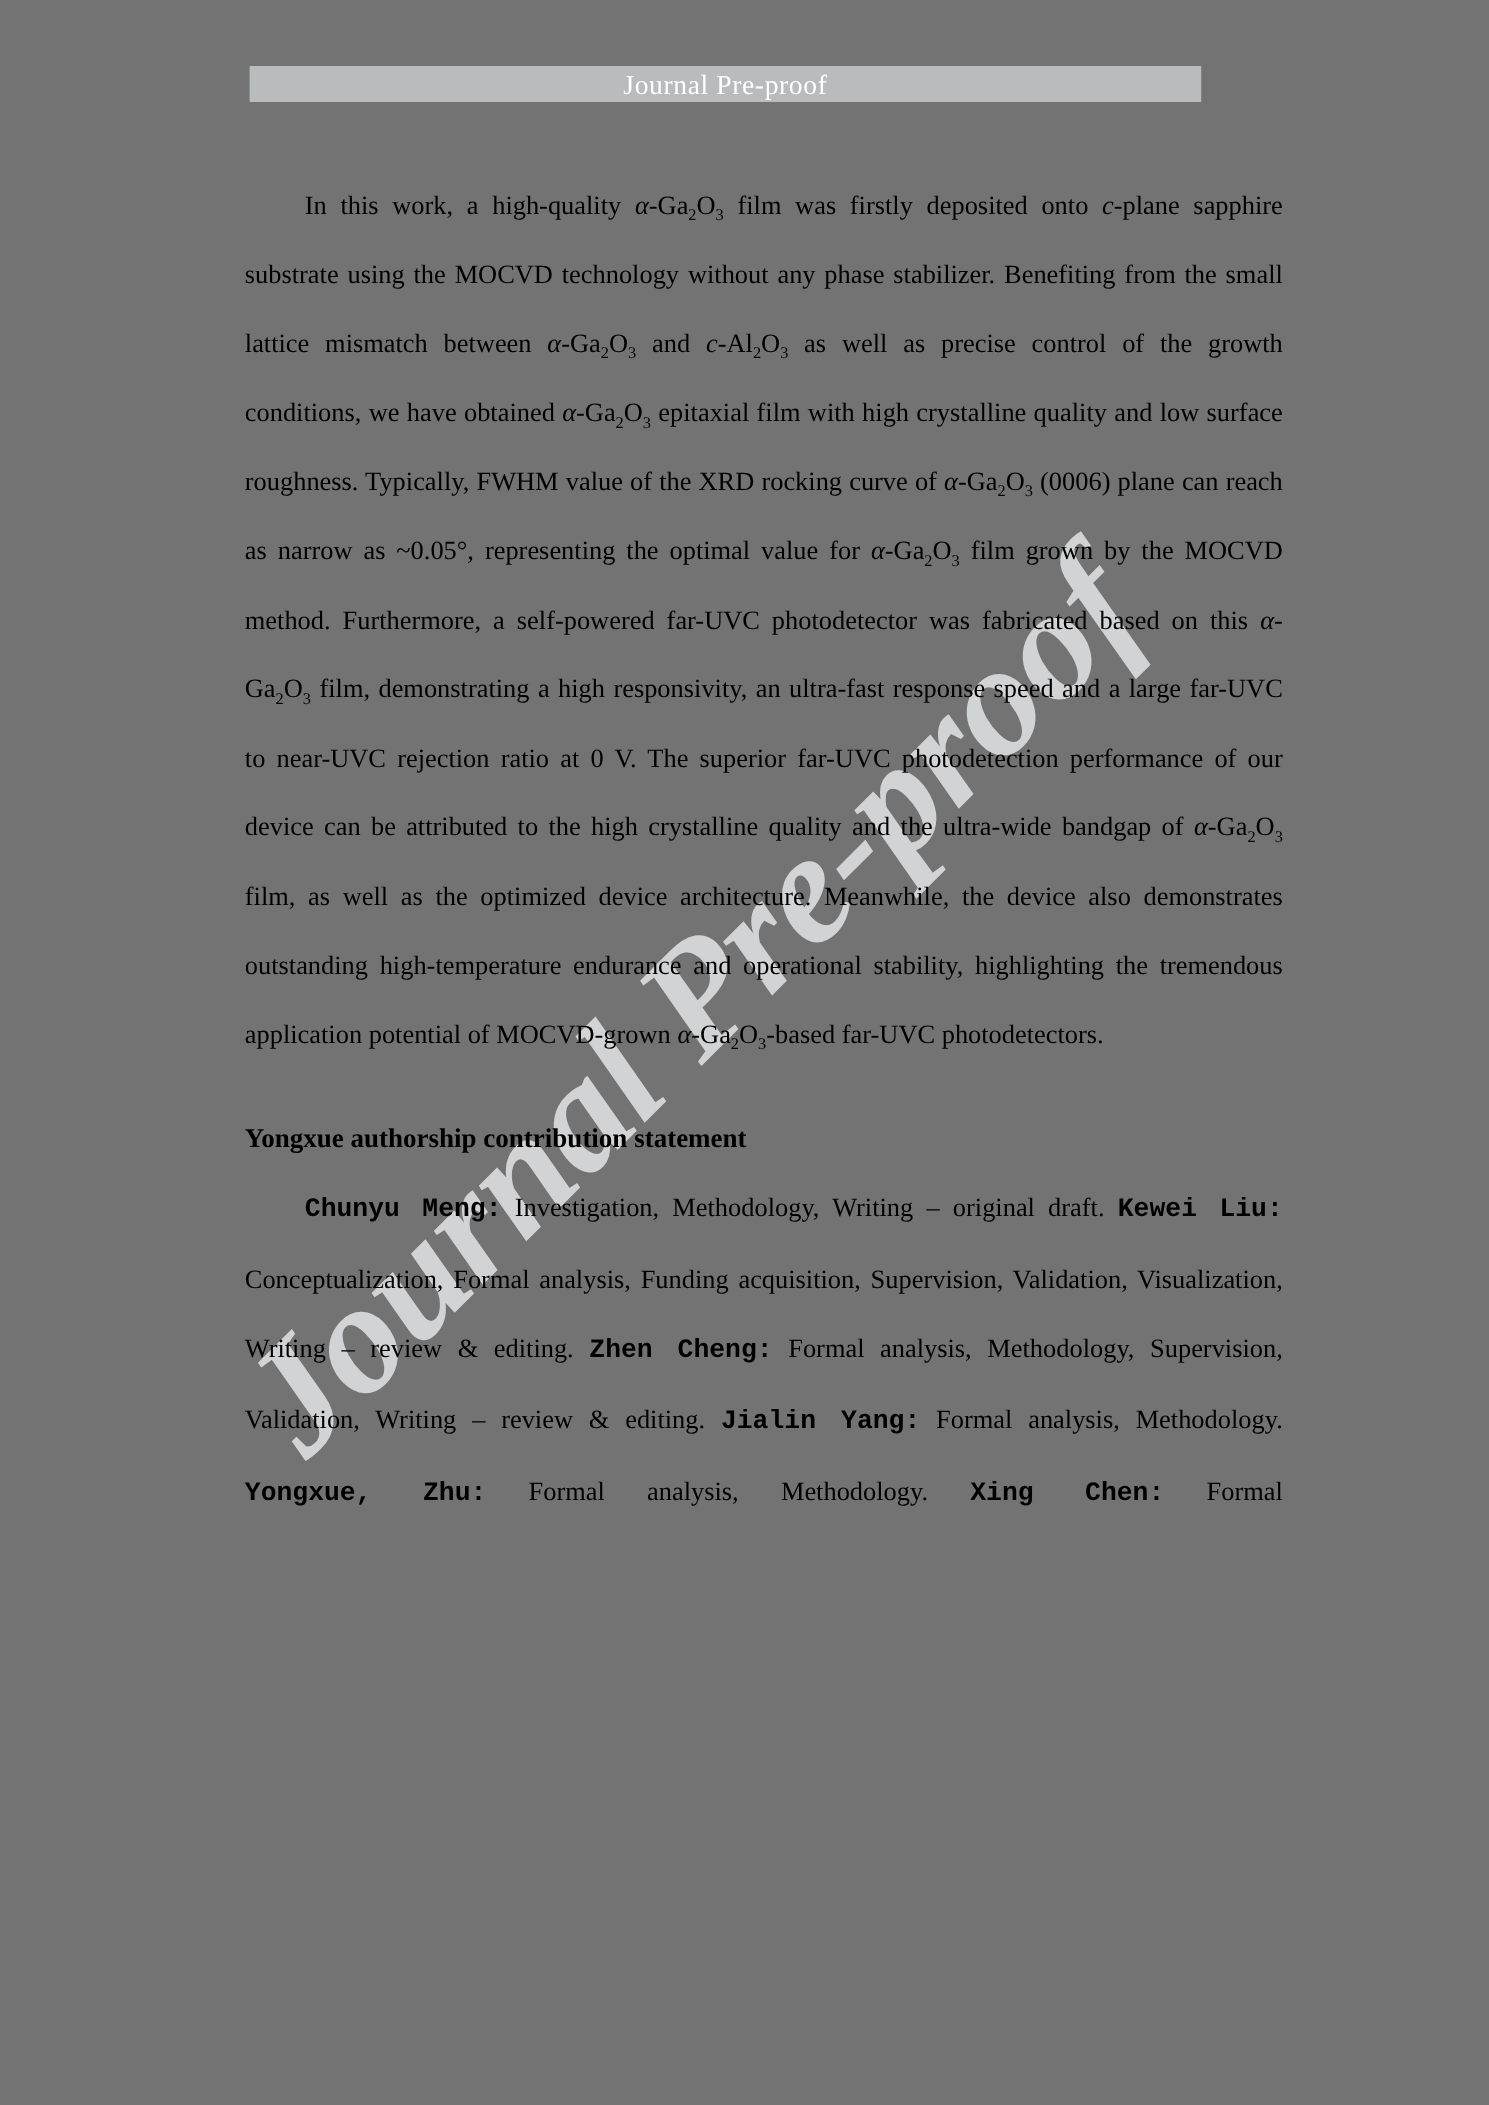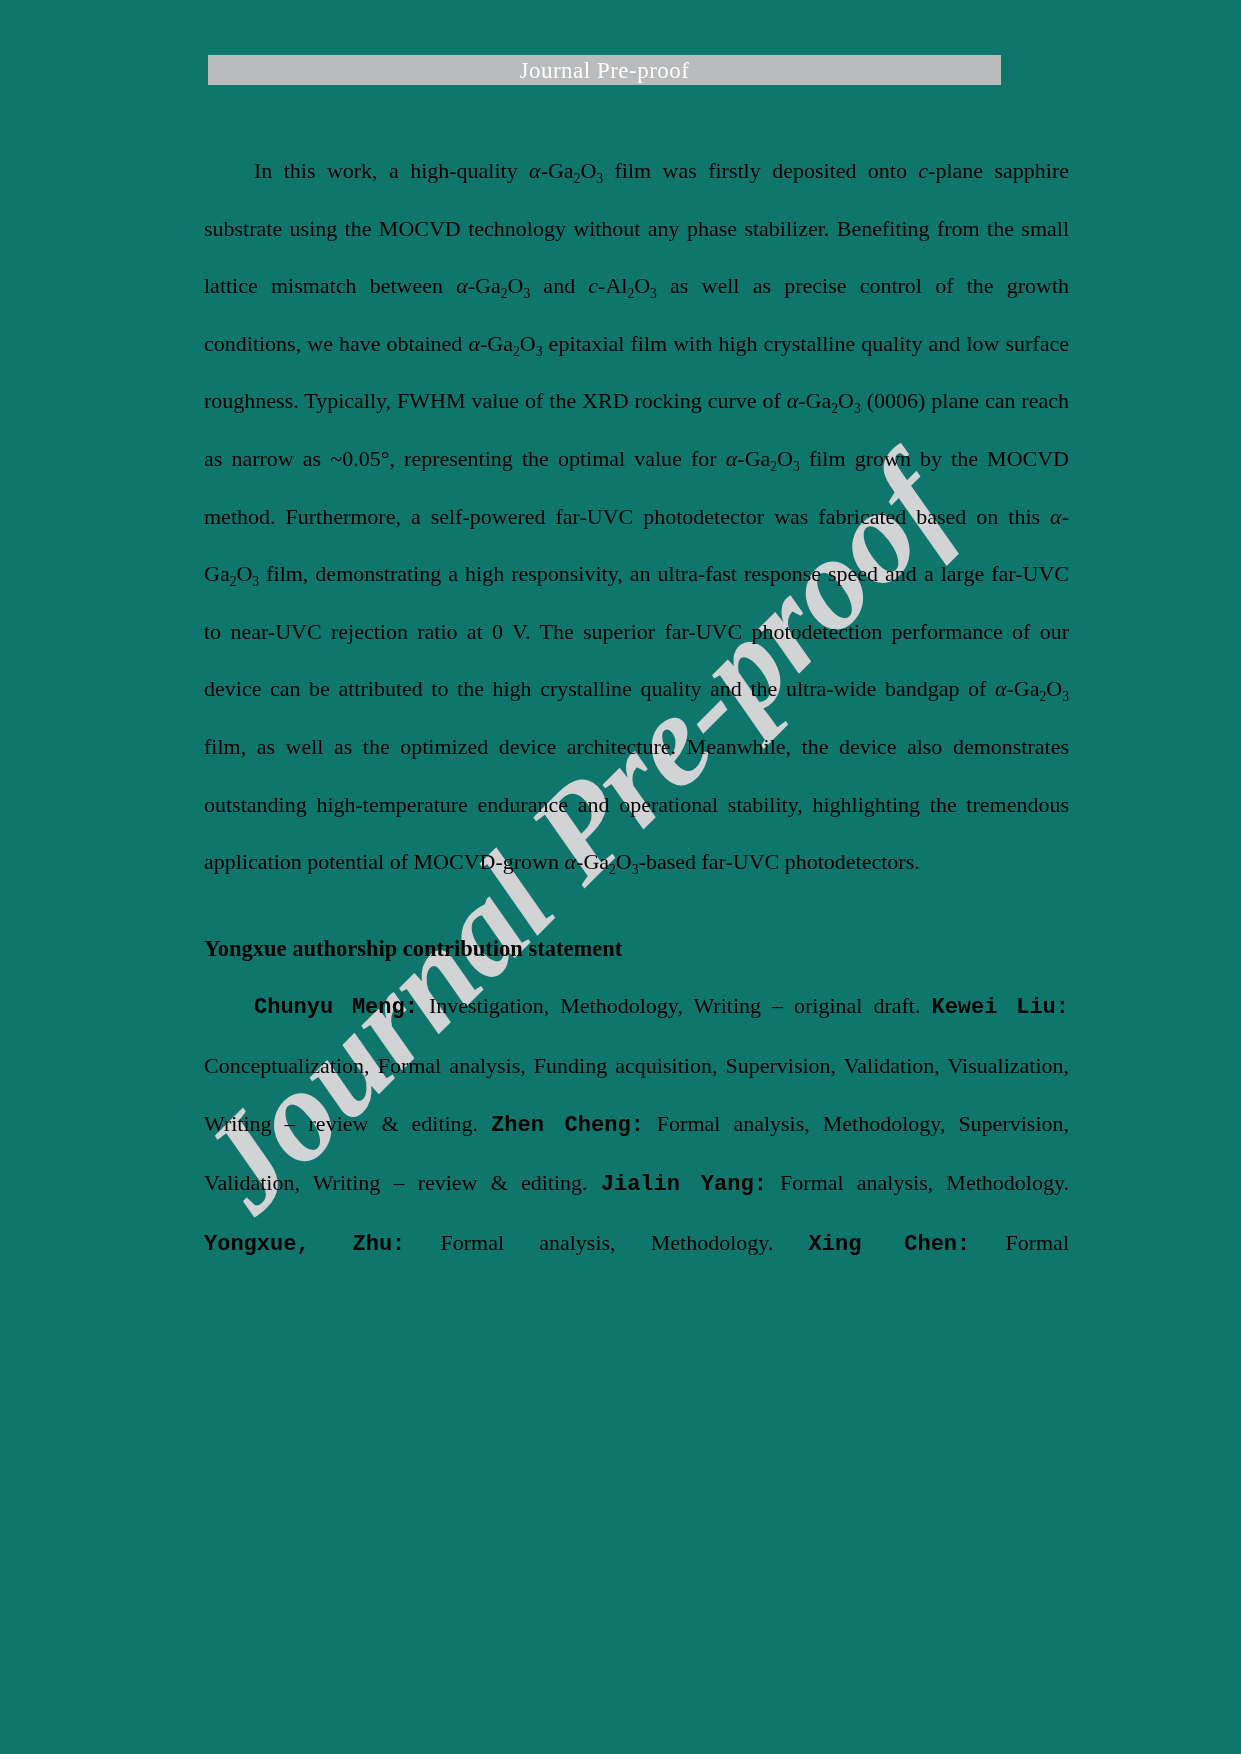--- a/index.html
+++ b/index.html
@@ -4,21 +4,21 @@
 <style>
   html, body {
     margin: 0;
     padding: 0;
     background: #ffffff;
   }
   .page {
     position: relative;
     width: 1241px;
     height: 1754px;
-    background: #0f766e;
+    background: #737373;
     overflow: hidden;
     font-family: "Liberation Serif", "DejaVu Serif", serif;
     color: #000000;
   }
   .banner {
     position: absolute;
     left: 208px;
     top: 55px;
     width: 793px;
     height: 30px;

